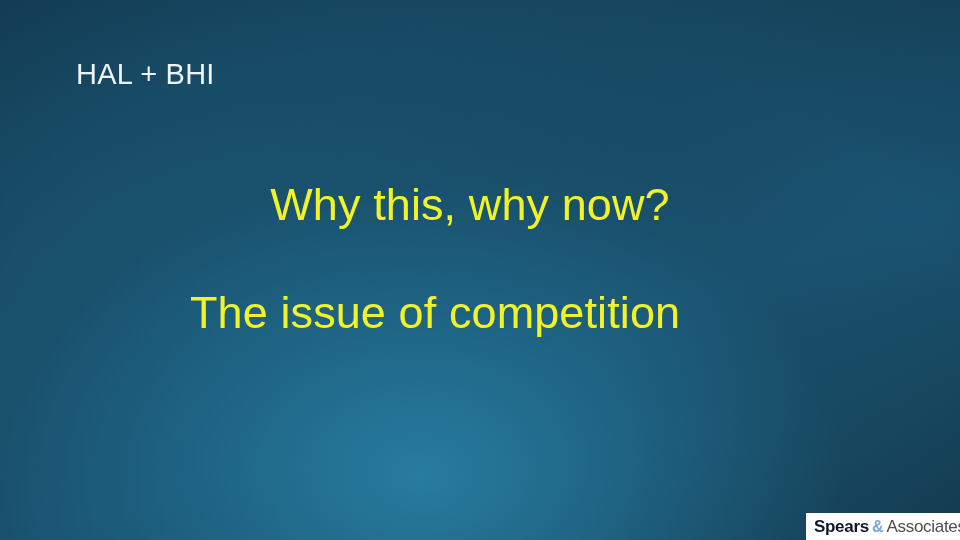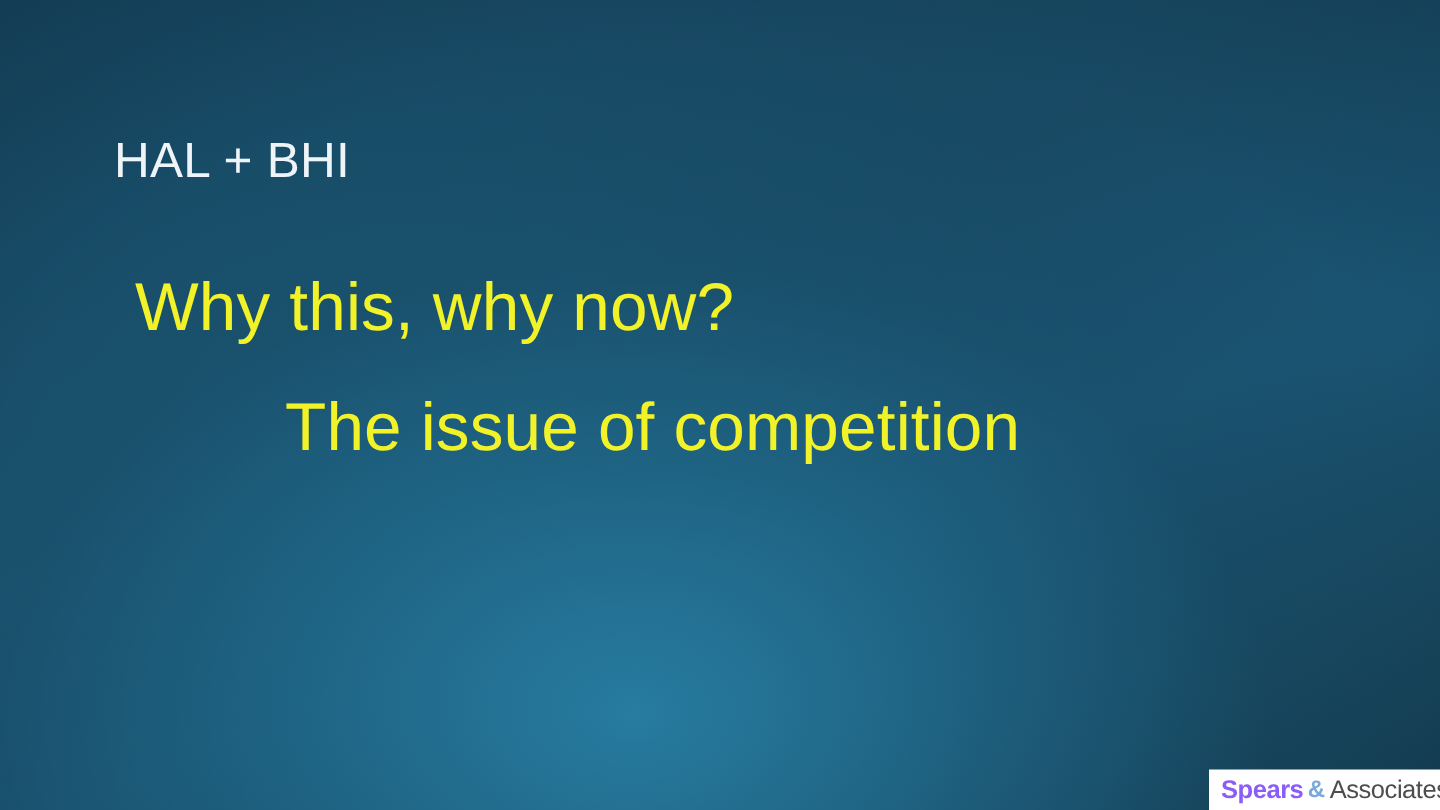--- a/index.html
+++ b/index.html
@@ -30,67 +30,67 @@
     inset: 0;
     background:
       radial-gradient(ellipse 1100px 760px at 50% 70%, rgba(0,0,0,0) 45%, rgba(8,30,44,0.30) 78%, rgba(6,26,38,0.50) 100%);
     pointer-events: none;
   }
 
   #title {
     position: absolute;
     left: 76px;
     top: 58px;
-    font-size: 33px;
+    font-size: 29px;
     font-weight: 400;
     letter-spacing: 0.2px;
     color: #eef4f7;
     white-space: nowrap;
-    margin-top: 30px;
   }
 
   #body-block {
     position: absolute;
     left: 150px;
     top: 182px;
     width: 700px;
   }
 
   .body-line {
     color: #f2f229;
     font-size: 45px;
     font-weight: 400;
     line-height: 1.02;
     white-space: nowrap;
     letter-spacing: 0.1px;
   }
   .body-line.line-1 {
+    text-align: center;
     margin-left: -60px;
-    margin-bottom: 34px;
+    margin-bottom: 62px;
   }
   .body-line.line-2 {
     margin-left: 40px;
   }
 
   #logo {
     position: absolute;
     left: 806px;
     top: 513px;
     width: 154px;
     height: 27px;
     background: #ffffff;
     display: flex;
     align-items: center;
     padding-left: 8px;
     box-sizing: border-box;
   }
   .logo-spears {
     font-size: 17px;
     font-weight: bold;
-    color: #8b5cf6;
+    color: #0f172a;
     letter-spacing: -0.3px;
   }
   .logo-amp {
     font-size: 16px;
     font-weight: bold;
     color: #7aa9da;
     margin: 0 3px;
   }
   .logo-assoc {
     font-size: 17px;

